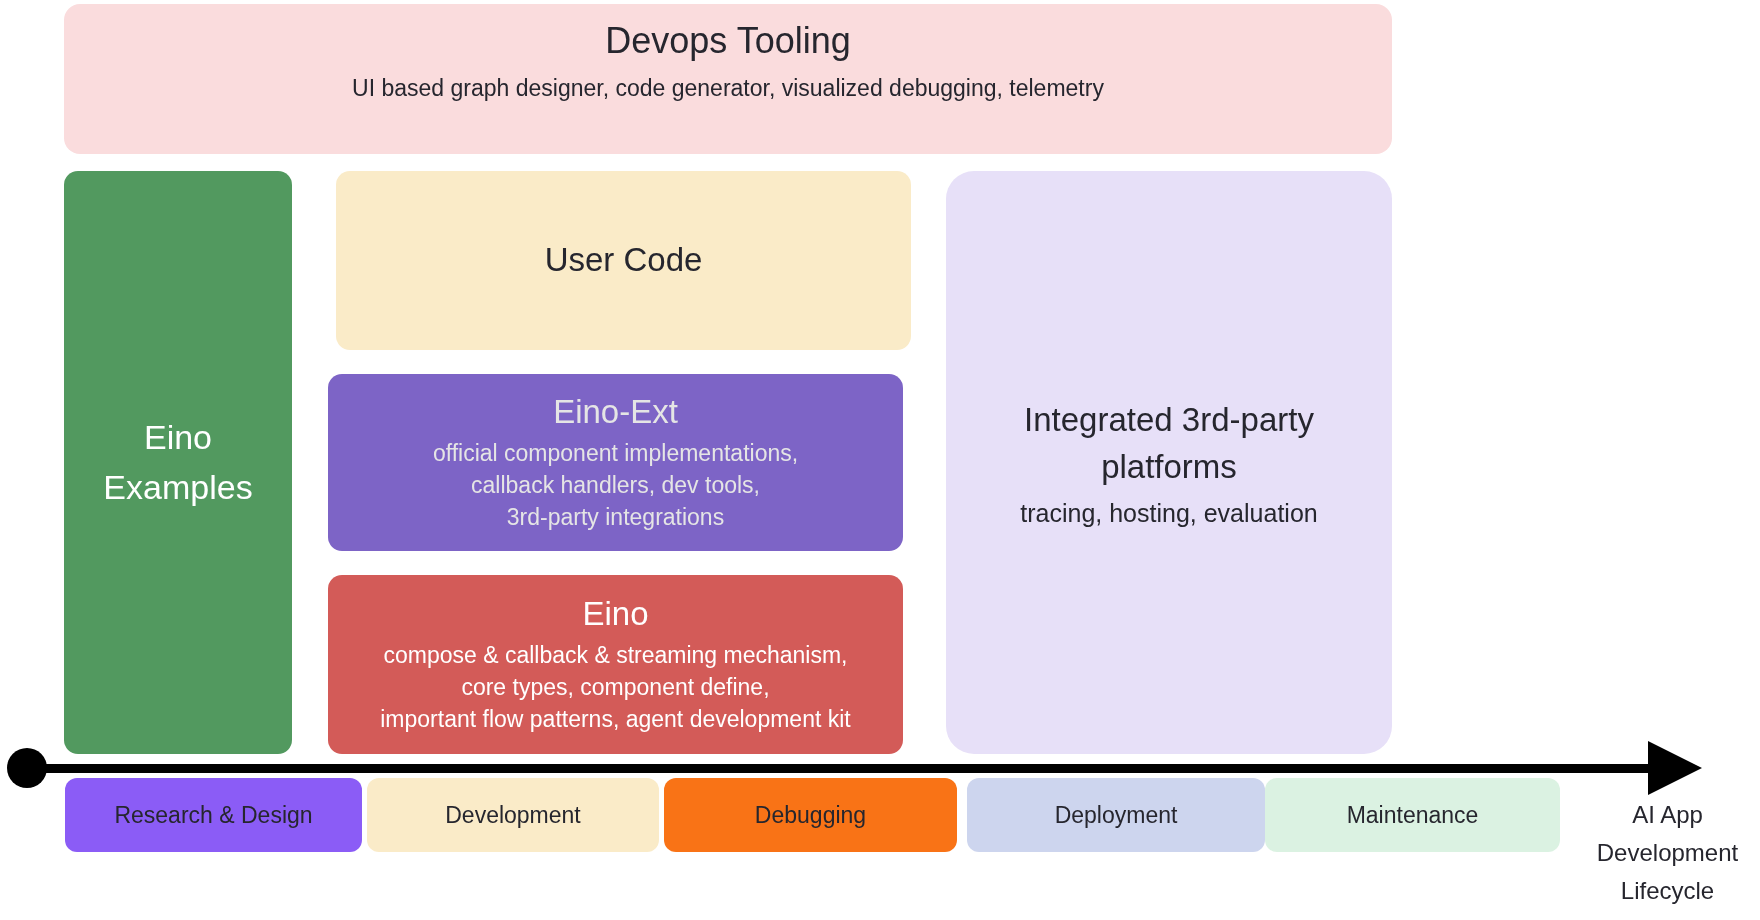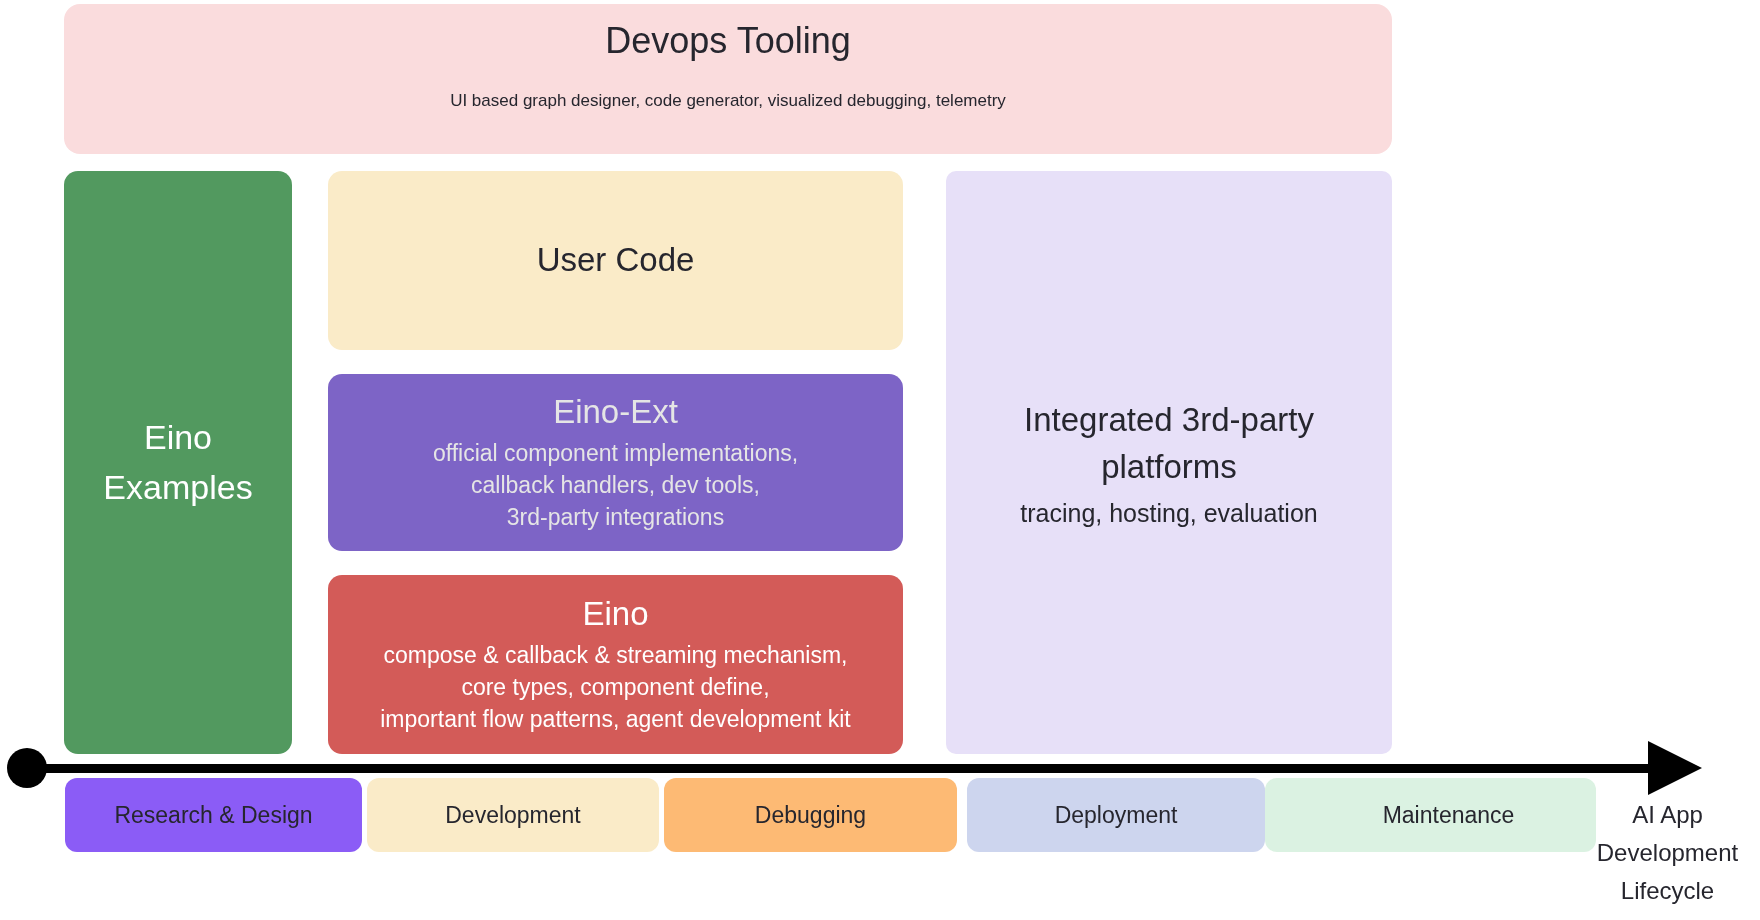--- a/index.html
+++ b/index.html
@@ -28,47 +28,47 @@
   .box .title { font-size: 33px; line-height: 1.3; }
   .box .lines { font-size: 23px; line-height: 1.38; margin-top: 4px; }
 
   
   #devops-box {
     left: 64px; top: 4px; width: 1328px; height: 150px;
     background: #fadcdd; border-radius: 16px;
     justify-content: flex-start; padding-top: 14px;
   }
   #devops-box .title { font-size: 36px; }
-  #devops-box .subtitle { font-size: 17px; margin-top: 26px; }
+  #devops-box .subtitle { font-size: 23px; margin-top: 10px; }
 
   
   #eino-examples-box {
     left: 64px; top: 171px; width: 228px; height: 583px;
     background: #52995f; border-radius: 14px;
     color: #ffffff; font-size: 34px; line-height: 1.45;
   }
 
   
   #user-code-box {
-    left: 328px; top: 171px; width: 575px; height: 179px;
+    left: 336px; top: 171px; width: 575px; height: 179px;
     background: #faebc8; border-radius: 14px;
   }
   #eino-ext-box {
     left: 328px; top: 374px; width: 575px; height: 177px;
     background: #7d64c6; border-radius: 14px; color: #e5e5e5;
   }
   #eino-box {
     left: 328px; top: 575px; width: 575px; height: 179px;
     background: #d35b58; border-radius: 14px; color: #ffffff;
   }
 
   
   #third-party-box {
     left: 946px; top: 171px; width: 446px; height: 583px;
-    background: #e7e0f8; border-radius: 10px;
+    background: #e7e0f8; border-radius: 28px;
   }
   #third-party-box .title { font-size: 33px; line-height: 1.42; }
   #third-party-box .subtitle { font-size: 25px; margin-top: 8px; text-align: right; }
 
   
   #timeline-dot {
     position: absolute; left: 7px; top: 748px;
     width: 40px; height: 40px; border-radius: 50%;
     background: #000000;
   }
@@ -86,23 +86,23 @@
 
   
   .stage {
     position: absolute; top: 778px; height: 74px;
     border-radius: 12px;
     display: flex; align-items: center; justify-content: center;
     font-size: 23px;
   }
   #stage-research    { left: 65px;   width: 297px; background: #8b5cf6; }
   #stage-development { left: 367px;  width: 292px; background: #faebc8; }
-  #stage-debugging   { left: 664px;  width: 293px; background: #fdba74; }
+  #stage-debugging   { left: 664px;  width: 293px; background: #f97316; }
   #stage-deployment  { left: 967px;  width: 298px; background: #cdd5ee; }
-  #stage-maintenance { left: 1265px; width: 295px; background: #dbf2e2; padding-left: 36px; }
+  #stage-maintenance { left: 1265px; width: 295px; background: #dbf2e2; }
 
   
   #lifecycle-label {
     position: absolute; left: 1565px; top: 796px; width: 205px;
     text-align: center; font-size: 24px; line-height: 38px;
   }
 </style>
 </head>
 <body>
 

